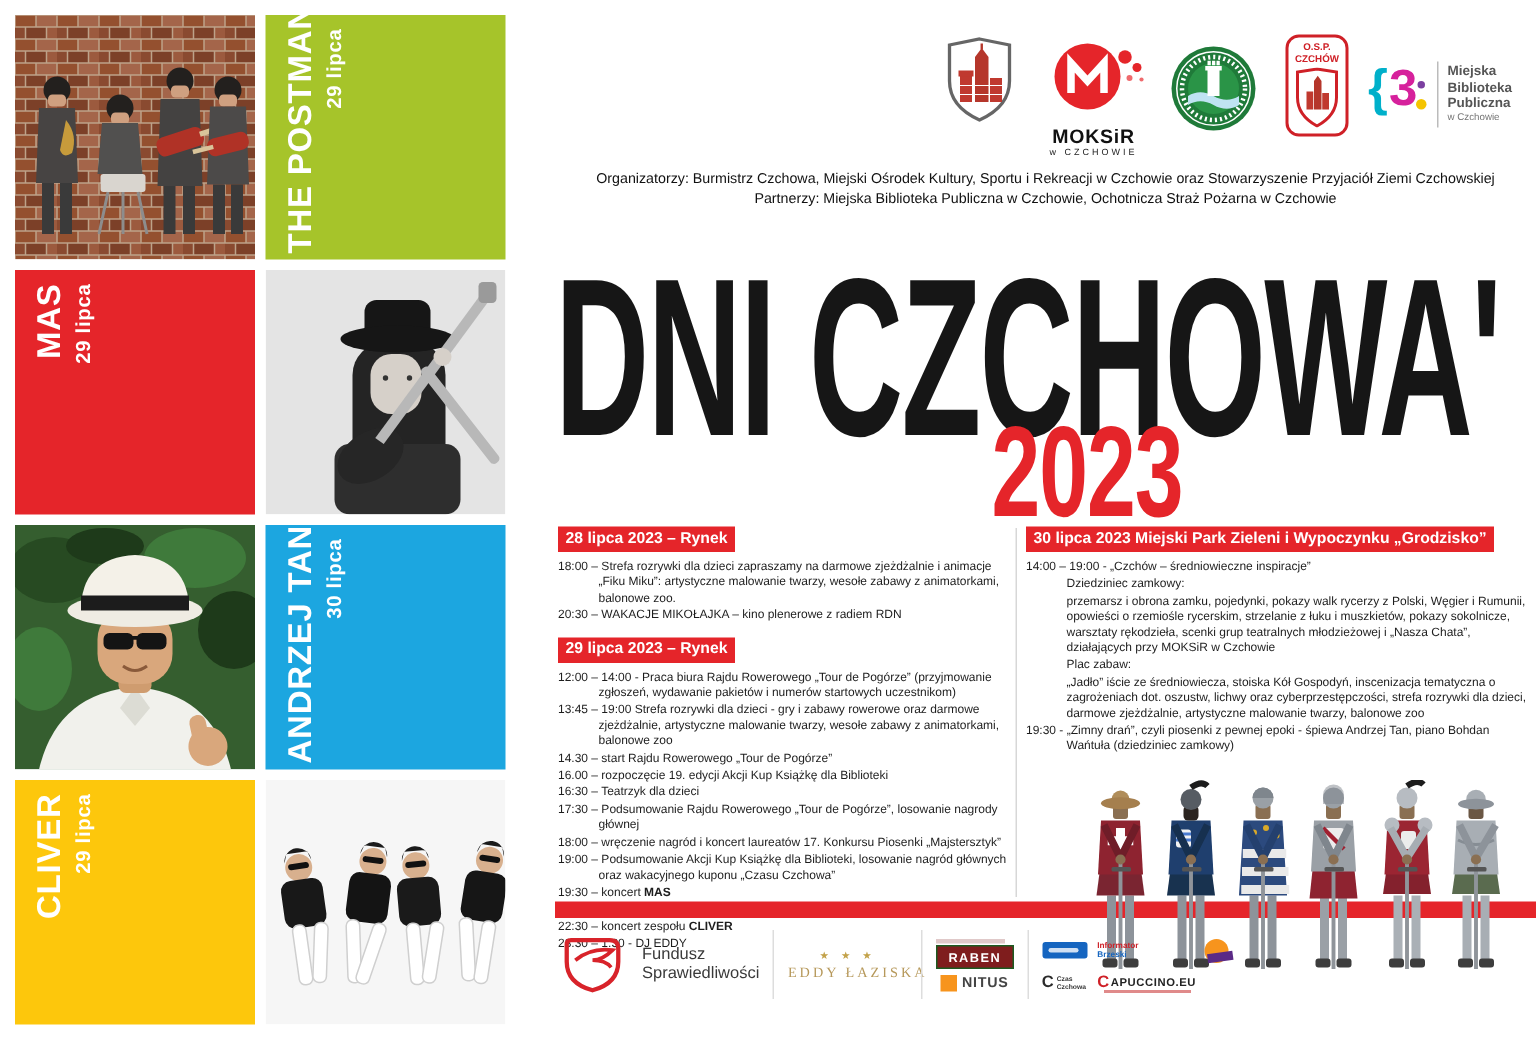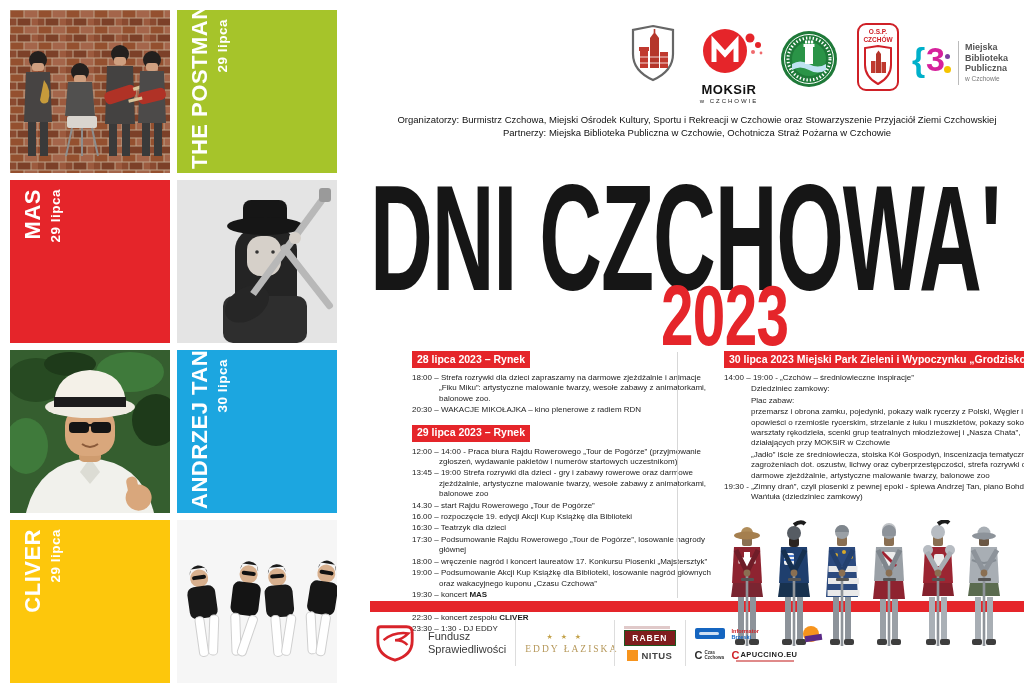--- a/index.html
+++ b/index.html
@@ -35,21 +35,21 @@
 
   
   .credits{left:372px;top:114px;width:650px;text-align:center;font-size:9.5px;line-height:12.5px;color:#111;}
   .title-main{left:370px;top:163px;white-space:nowrap;font-weight:bold;font-size:150px;line-height:150px;
               letter-spacing:-2px;color:#161616;transform:scaleX(.58);transform-origin:0 0;}
   .title-year{left:372px;top:272px;width:645px;text-align:center;}
   .title-year span{display:inline-block;font-weight:bold;font-size:86px;line-height:86px;color:#e5252a;
                    transform:scaleX(.68);transform-origin:right top;letter-spacing:-1px;}
 
   
-  .sched{position:absolute;font-size:8px;line-height:10.4px;color:#1d1d1d;margin-left:40px;}
+  .sched{position:absolute;font-size:8px;line-height:10.4px;color:#1d1d1d;}
   .sched-h{display:inline-block;color:#fff;font-weight:bold;font-size:10.5px;line-height:11px;
            padding:2.5px 5px 3.5px;margin-bottom:5px;}
   .sched-item{padding-left:27px;text-indent:-27px;margin-bottom:1px;}
   .sched-item.sub{text-indent:0;}
   .sched-item b{font-weight:bold;}
   .col-div{left:677px;top:352px;width:1px;height:246px;background:#d7d7d7;}
 
   
   .redbar{left:370px;top:601px;width:654px;height:11px;}
   .knights{left:722px;top:520px;}
@@ -355,22 +355,22 @@
           <div class="sched-item">23:30 – 1:30 - DJ EDDY</div>
         </div>
     </div>
   </div>
   <div class="abs col-div"></div>
   <div class="sched" style="left:684px;top:351px;width:338px">
     <span class="sched-h" style="background: rgb(229, 37, 42);">30 lipca 2023 Miejski Park Zieleni i Wypoczynku „Grodzisko”</span>
     <div>
         <div class="sched-item">14:00 – 19:00 - „Czchów – średniowieczne inspiracje”</div>
         <div class="sched-item sub">Dziedziniec zamkowy:</div>
+        <div class="sched-item sub">przemarsz i obrona zamku, pojedynki, pokazy walk rycerzy z Polski, Węgier i Rumunii, opowieści o rzemiośle rycerskim, strzelanie z łuku i muszkietów, pokazy sokolnicze, warsztaty rękodzieła, scenki grup teatralnych młodzieżowej i „Nasza Chata”, działających przy MOKSiR w Czchowie</div>
         <div class="sched-item sub">Plac zabaw:</div>
-        <div class="sched-item sub">przemarsz i obrona zamku, pojedynki, pokazy walk rycerzy z Polski, Węgier i Rumunii, opowieści o rzemiośle rycerskim, strzelanie z łuku i muszkietów, pokazy sokolnicze, warsztaty rękodzieła, scenki grup teatralnych młodzieżowej i „Nasza Chata”, działających przy MOKSiR w Czchowie</div>
         <div class="sched-item sub">„Jadło” iście ze średniowiecza, stoiska Kół Gospodyń, inscenizacja tematyczna o zagrożeniach dot. oszustw, lichwy oraz cyberprzestępczości, strefa rozrywki dla dzieci, darmowe zjeżdżalnie, artystyczne malowanie twarzy, balonowe zoo</div>
         <div class="sched-item">19:30 - „Zimny drań”, czyli piosenki z pewnej epoki - śpiewa Andrzej Tan, piano Bohdan Wańtuła (dziedziniec zamkowy)</div>
       </div>
   </div>
 
   <div class="abs redbar" style="background: rgb(229, 37, 42);"></div>
   <div class="abs knights">
     <svg width="298" height="138" viewBox="0 0 298 138">
 
       <g>

